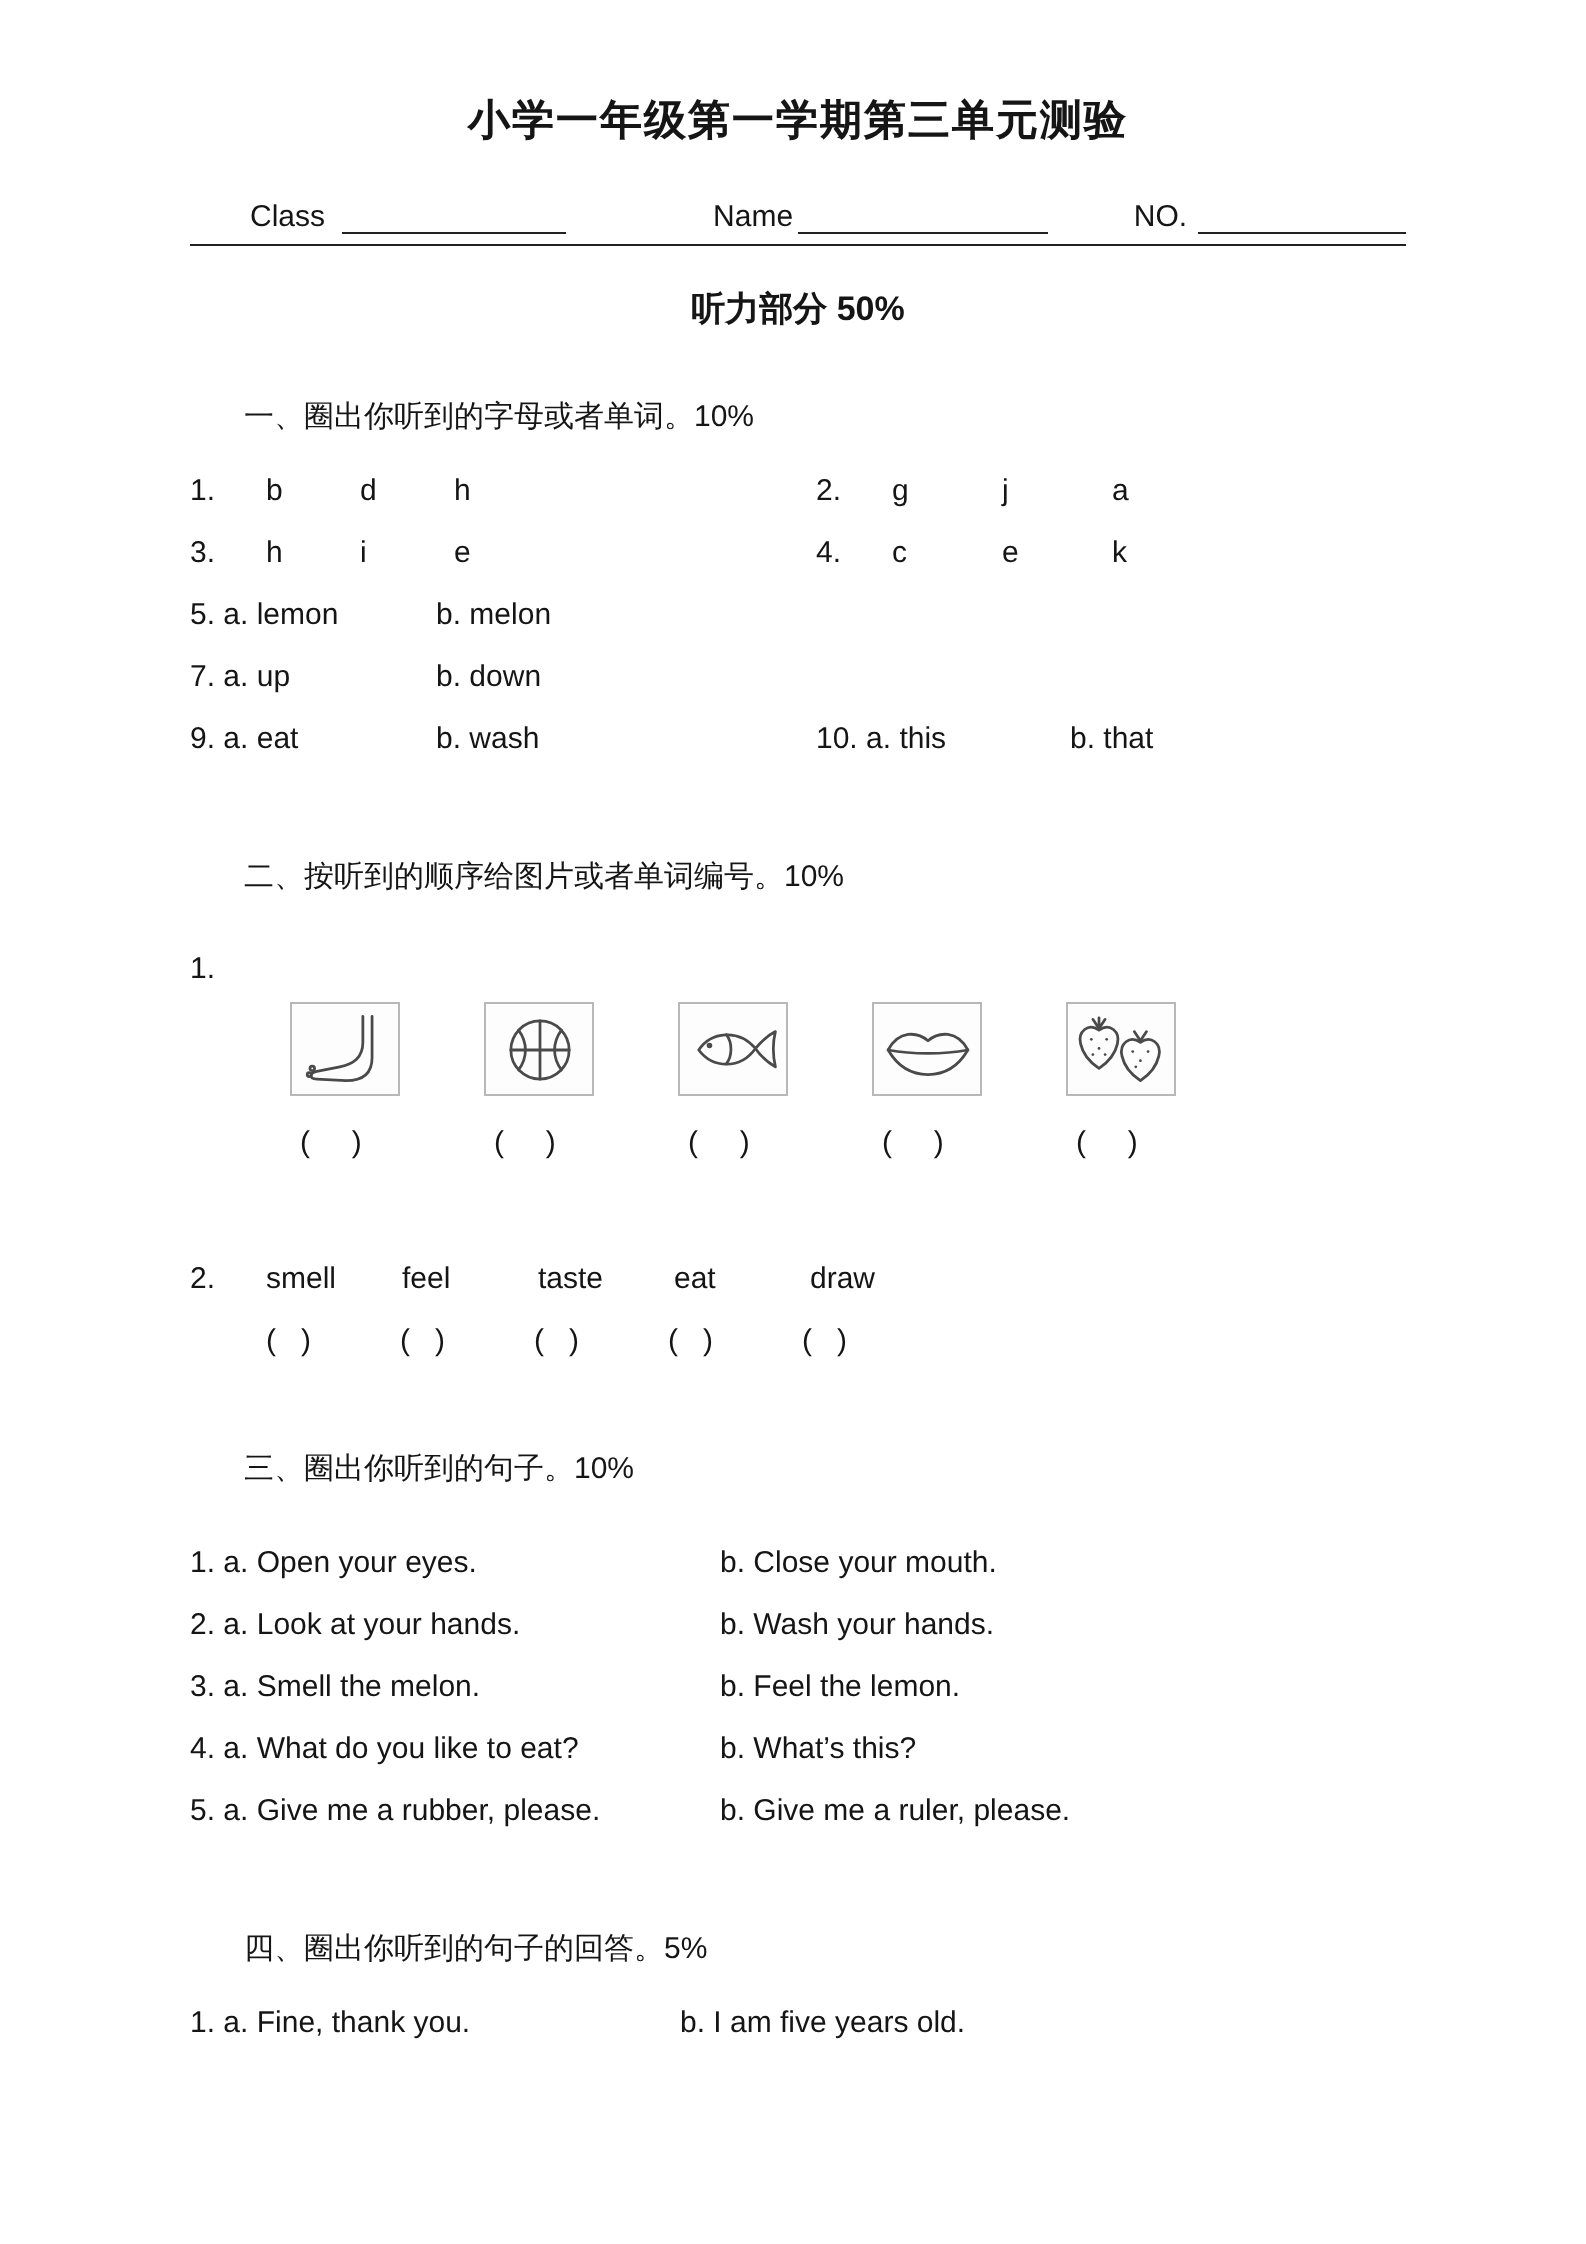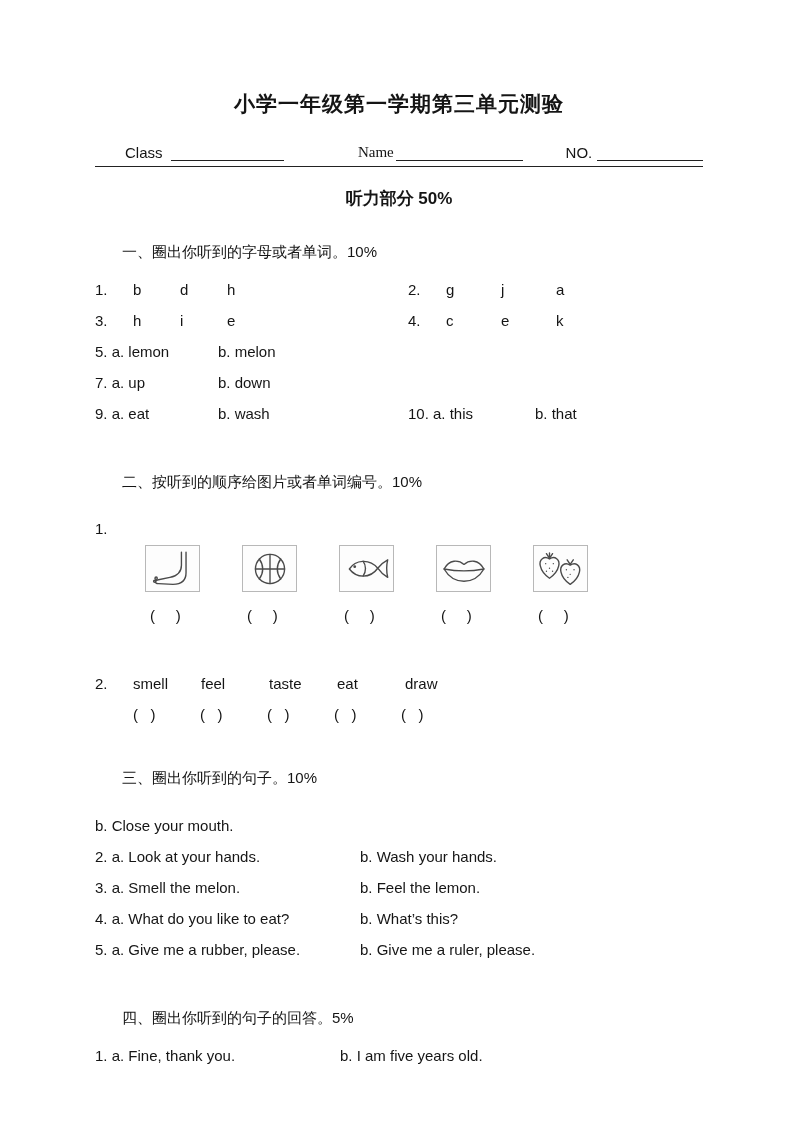--- a/index.html
+++ b/index.html
@@ -8,32 +8,32 @@
     position: relative;
     width: 793px;
     min-height: 1122px;
     background: #ffffff;
     color: #151515;
     font-family: "Liberation Sans", "DejaVu Sans", sans-serif;
     padding: 0 90px 60px 95px;
   }
   .title {
     margin: 0;
-    padding-top: 90px;
+    padding-top: 46px;
     text-align: center;
     font-size: 21px;
     font-weight: 700;
     letter-spacing: 1px;
   }
   .header-row { display: flex; align-items: flex-end; margin: 26px 0 0 30px; font-size: 15px; }
   .blank { display: inline-block; border-bottom: 1px solid #222; height: 15px; }
   .b-class { width: 118px; margin-left: 8px; }
   .b-name  { width: 132px; margin-left: 2px; }
   .b-no    { width: 110px; margin-left: 5px; }
-  .gap1 { margin-left: 74px; font-family: Liberation Serif, serif; }
+  .gap1 { margin-left: 74px; }
   .gap2 { margin-left: 43px; }
   .rule { height: 0; border-top: 1.5px solid #222; margin-top: 5px; }
   .listening { margin-top: 20px; text-align: center; font-size: 17px; font-weight: 700; }
   .sec-heading { font-size: 15px; margin-left: 27px; }
   .p1 { margin-top: 33px; }
   .p2 { margin-top: 44px; }
   .p3 { margin-top: 46px; }
   .p4 { margin-top: 44px; }
   .rows-p1 { margin-top: 12px; }
   .qrow { display: flex; font-size: 15px; height: 31px; line-height: 31px; }
@@ -230,20 +230,21 @@
     <span class="pre">(   )</span>
     <span class="pre">(   )</span>
     <span class="pre">(   )</span>
     <span class="pre">(   )</span>
   </div>
 
   <div class="sec-heading p3">三、圈出你听到的句子。10%</div>
 
   <div class="sent-rows">
     <div class="sent-row">
+      <span class="sa">1. a. Open your eyes.</span>
       <span>b. Close your mouth.</span>
     </div>
     <div class="sent-row">
       <span class="sa">2. a. Look at your hands.</span>
       <span>b. Wash your hands.</span>
     </div>
     <div class="sent-row">
       <span class="sa">3. a. Smell the melon.</span>
       <span>b. Feel the lemon.</span>
     </div>

